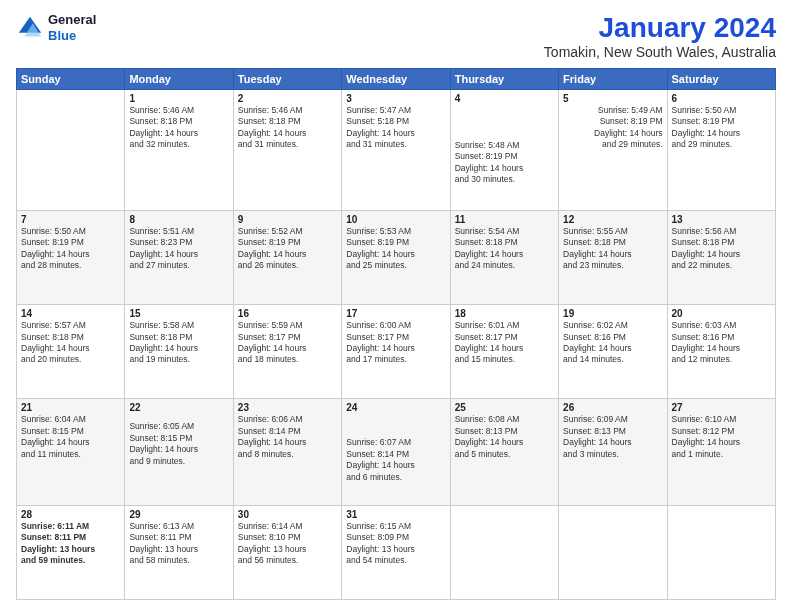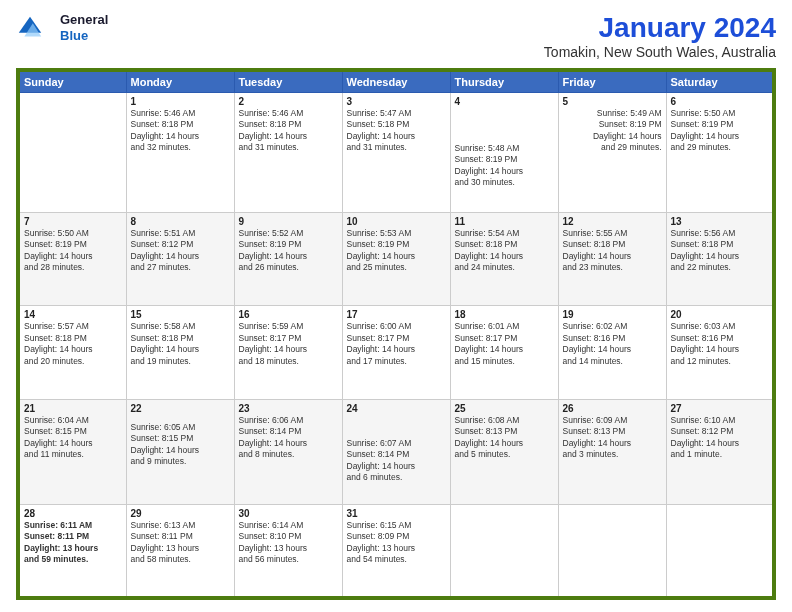--- a/index.html
+++ b/index.html
@@ -19,21 +19,21 @@
     }
     .header {
       display: flex;
       justify-content: space-between;
       align-items: flex-start;
       margin-bottom: 8px;
     }
     .logo {
       display: flex;
       align-items: center;
-      gap: 16px;
+      gap: 4px;
     }
     .logo-text {
       font-size: 13px;
       font-weight: bold;
       color: #1a1a2e;
       line-height: 1.2;
     }
     .logo-blue { color: #1565c0; }
     .logo-icon {
       width: 28px;
@@ -46,21 +46,21 @@
       font-size: 28px;
       font-weight: bold;
       color: #1d4ed8;
     }
     .subtitle {
       font-size: 14px;
       color: #333;
     }
     .calendar {
       flex: 1;
-      border: 4px solid #4d7c0f;
+      border: 1px solid #4d7c0f;
       border-collapse: collapse;
       width: 100%;
       table-layout: fixed;
     }
     .calendar th {
       background-color: #3a6bbf;
       color: #fff;
       font-size: 11px;
       font-weight: bold;
       padding: 4px 4px;
@@ -183,21 +183,21 @@
           <td>
             <span class="day-num">7</span>
             <div class="day-info" style="white-space: pre-line;">Sunrise: 5:50 AM
 Sunset: 8:19 PM
 Daylight: 14 hours
 and 28 minutes.</div>
           </td>
           <td>
             <span class="day-num">8</span>
             <div class="day-info" style="white-space: pre-line;">Sunrise: 5:51 AM
-Sunset: 8:12 PM
+Sunset: 8:23 PM
 Daylight: 14 hours
 and 27 minutes.</div>
           </td>
           <td>
             <span class="day-num">9</span>
             <div class="day-info" style="white-space: pre-line;">Sunrise: 5:52 AM
 Sunset: 8:19 PM
 Daylight: 14 hours
 and 26 minutes.</div>
           </td>

